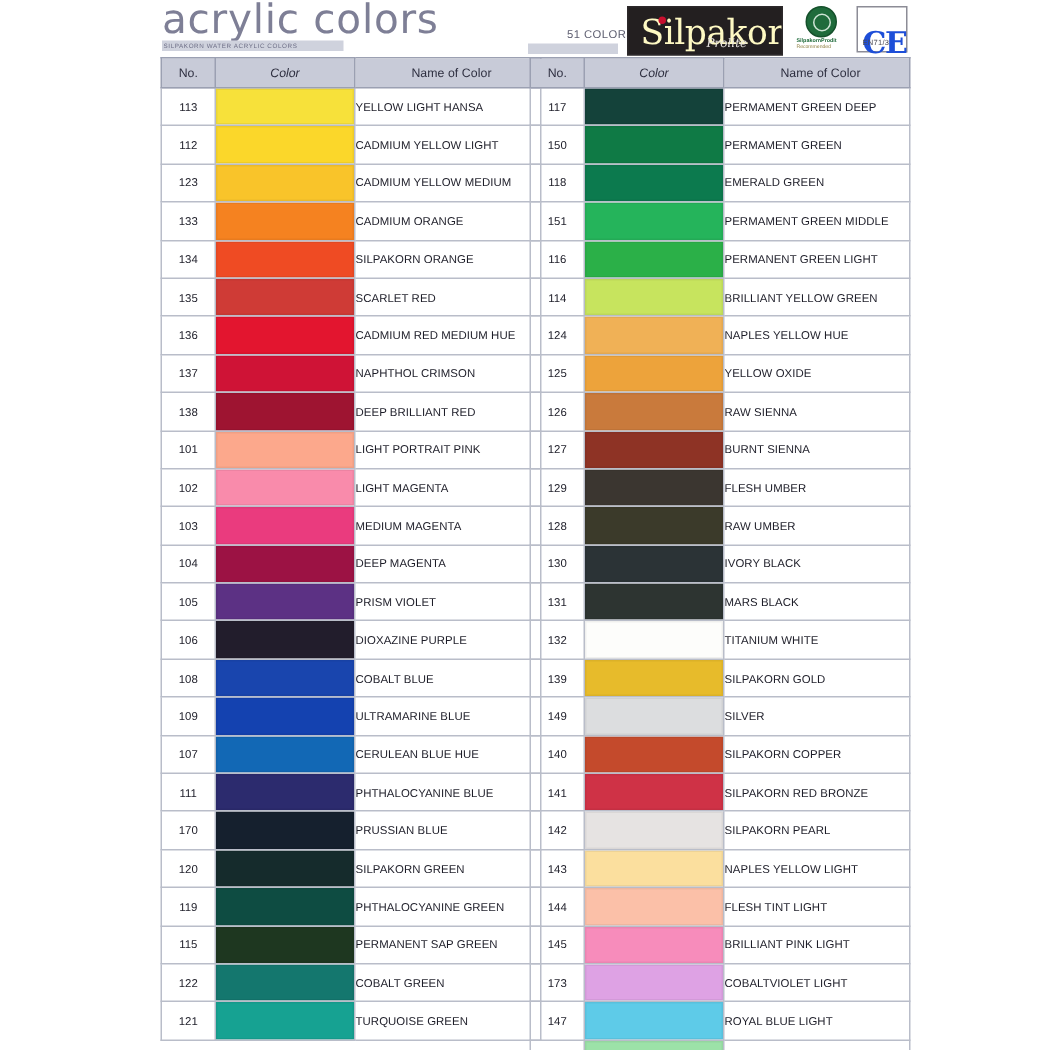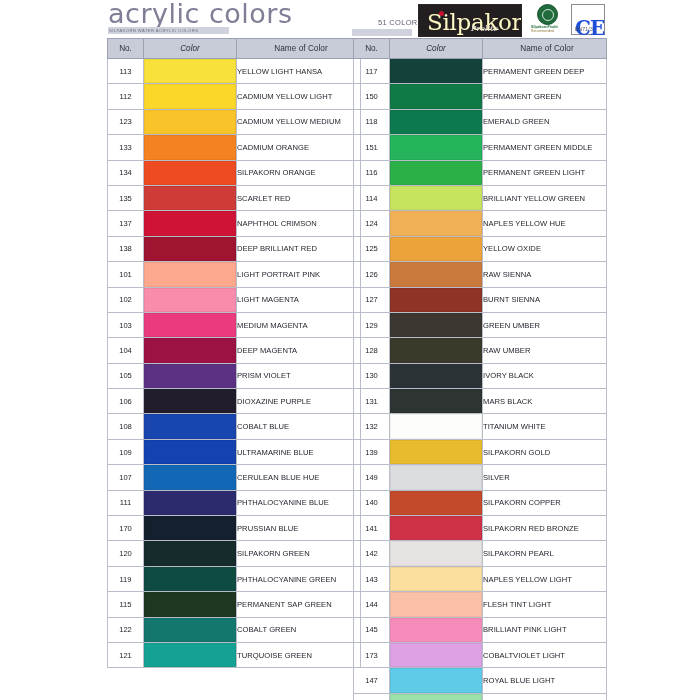--- a/index.html
+++ b/index.html
@@ -219,20 +219,27 @@
         <td class="c-nm">SILPAKORN ORANGE</td>
       </tr>
       <tr>
         <td class="c-no">135</td>
         <td class="c-sw">
           <span class="swatch bordered" style="background: rgb(207, 59, 54);"></span>
         </td>
         <td class="c-nm">SCARLET RED</td>
       </tr>
       <tr>
+        <td class="c-no">136</td>
+        <td class="c-sw">
+          <span class="swatch bordered" style="background: rgb(227, 21, 47);"></span>
+        </td>
+        <td class="c-nm">CADMIUM RED MEDIUM HUE</td>
+      </tr>
+      <tr>
         <td class="c-no">137</td>
         <td class="c-sw">
           <span class="swatch bordered" style="background: rgb(207, 19, 54);"></span>
         </td>
         <td class="c-nm">NAPHTHOL CRIMSON</td>
       </tr>
       <tr>
         <td class="c-no">138</td>
         <td class="c-sw">
           <span class="swatch bordered" style="background: rgb(158, 20, 49);"></span>
@@ -431,21 +438,21 @@
         <td class="c-sw">
           <span class="swatch bordered" style="background: rgb(142, 51, 37);"></span>
         </td>
         <td class="c-nm">BURNT SIENNA</td>
       </tr>
       <tr>
         <td class="c-no">129</td>
         <td class="c-sw">
           <span class="swatch bordered" style="background: rgb(59, 54, 48);"></span>
         </td>
-        <td class="c-nm">GREEN UMBER</td>
+        <td class="c-nm">FLESH UMBER</td>
       </tr>
       <tr>
         <td class="c-no">128</td>
         <td class="c-sw">
           <span class="swatch bordered" style="background: rgb(59, 58, 42);"></span>
         </td>
         <td class="c-nm">RAW UMBER</td>
       </tr>
       <tr>
         <td class="c-no">130</td>

